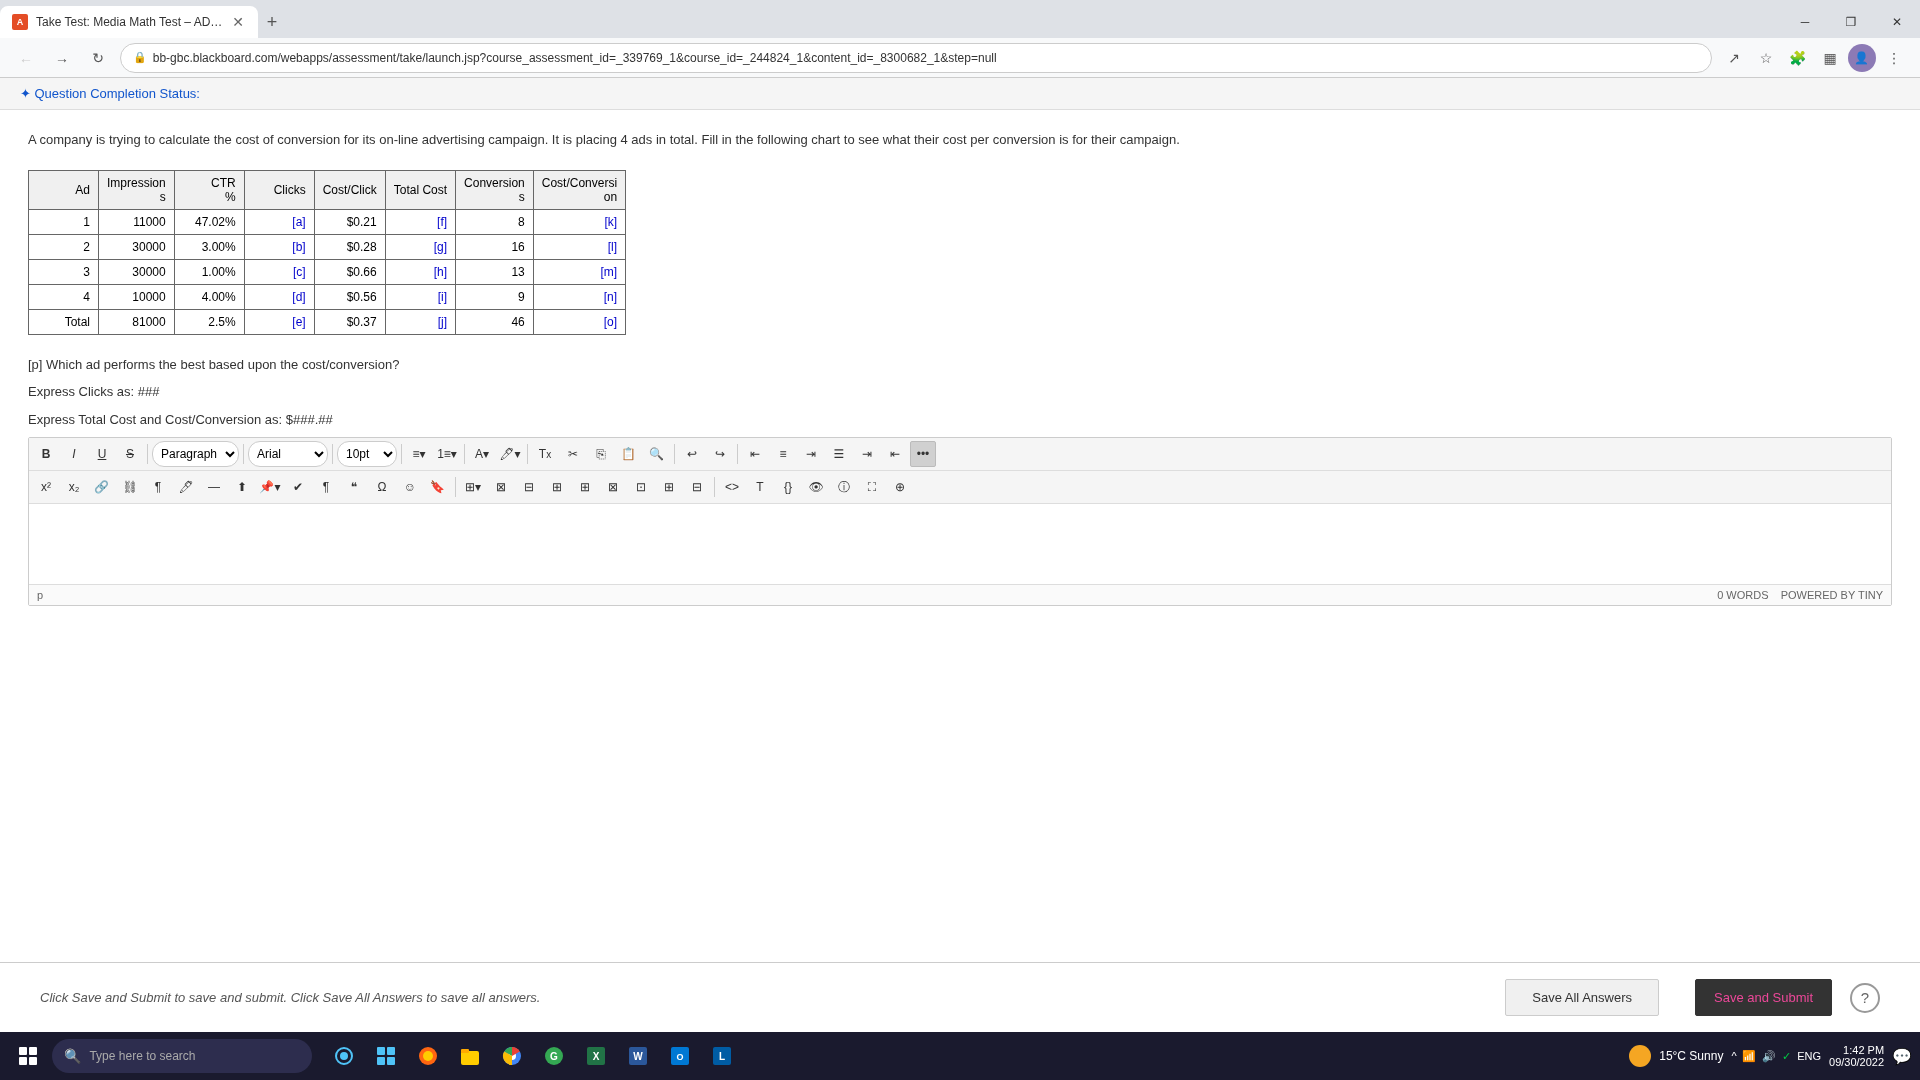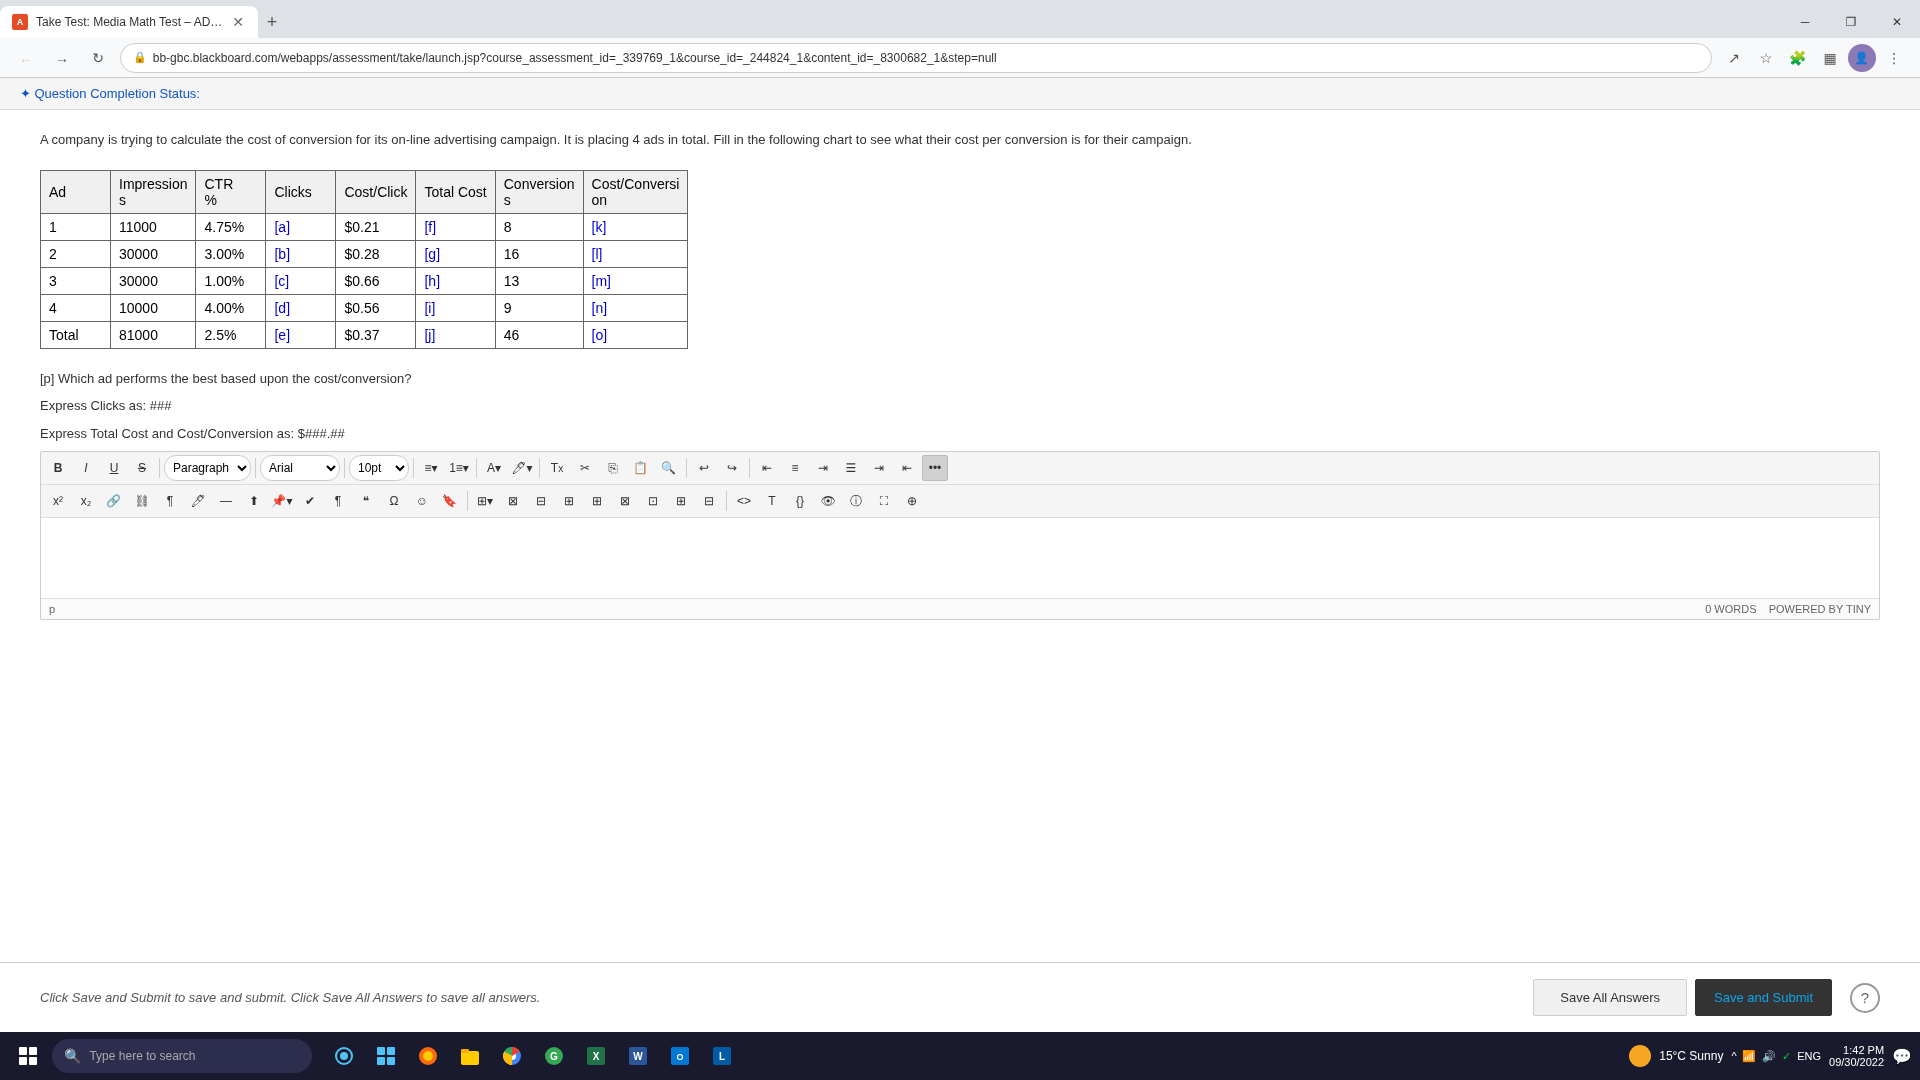--- a/index.html
+++ b/index.html
@@ -174,42 +174,42 @@
     .question-completion-bar {
       background: #f5f5f5;
       border-bottom: 1px solid #ddd;
       padding: 8px 20px;
       font-size: 13px;
       color: #1155cc;
       cursor: pointer;
     }
 
     .main-area {
-      padding: 20px 40px;
+      padding: 20px 28px;
       flex: 1;
     }
 
     .question-text {
       font-size: 13px;
       color: #333;
       margin-bottom: 20px;
       line-height: 1.5;
     }
 
     
     .data-table {
       border-collapse: collapse;
       margin-bottom: 20px;
     }
 
     .data-table th, .data-table td {
       border: 1px solid #666;
       padding: 5px 8px;
-      text-align: left;
-      font-size: 14px;
+      text-align: right;
+      font-size: 12px;
       min-width: 70px;
     }
 
     .data-table th {
       background: #f0f0f0;
       font-weight: normal;
     }
 
     .data-table td.bracket {
       color: #0000cc;
@@ -329,21 +329,22 @@
       color: #333;
     }
 
     .btn-save-submit {
       padding: 10px 18px;
       background: #333;
       border: 1px solid #333;
       border-radius: 2px;
       font-size: 13px;
       cursor: pointer;
-      color: #0ea5e9;
+      color: #ec4899;
+      margin-left: 28px;
     }
 
     .help-icon {
       width: 30px;
       height: 30px;
       border-radius: 50%;
       border: 2px solid #999;
       display: flex;
       align-items: center;
       justify-content: center;
@@ -510,21 +511,21 @@
             <th>Cost/Click</th>
             <th>Total Cost</th>
             <th>Conversion<br>s</th>
             <th>Cost/Conversi<br>on</th>
           </tr>
         </thead>
         <tbody>
           <tr>
             <td>1</td>
             <td>11000</td>
-            <td>4.75%</td>
+            <td>47.02%</td>
             <td class="bracket">[a]</td>
             <td>$0.21</td>
             <td class="bracket">[f]</td>
             <td>8</td>
             <td class="bracket">[k]</td>
           </tr>
           <tr>
             <td>2</td>
             <td>30000</td>
             <td>3.00%</td>

